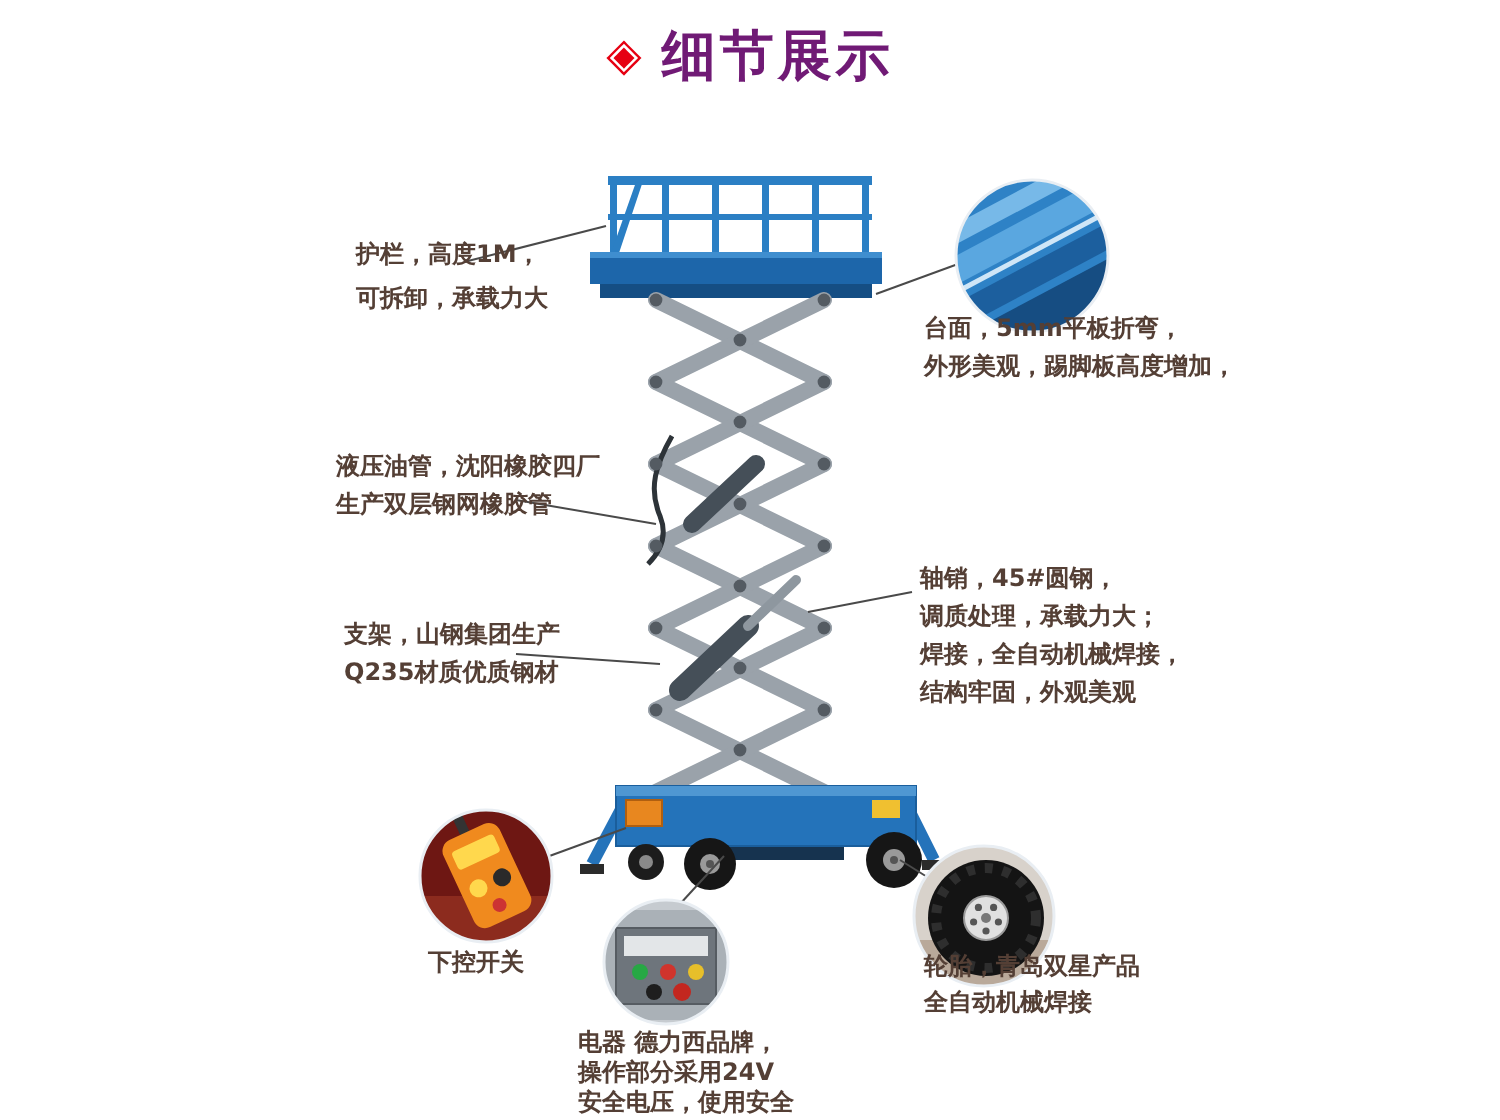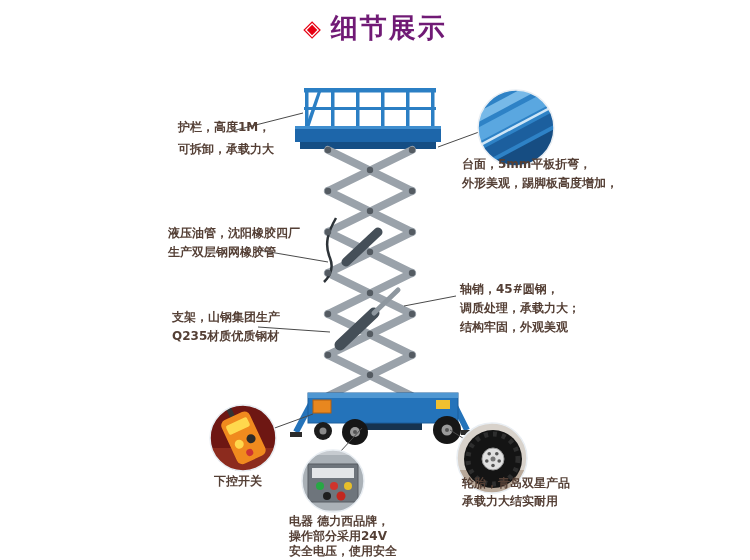--- a/index.html
+++ b/index.html
@@ -215,31 +215,32 @@
   </div>
 
   <div class="ann" style="left:172px;top:308px;line-height:19px">
     <div>支架，山钢集团生产</div>
     <div>Q235材质优质钢材</div>
   </div>
 
   <div class="ann" style="left:460px;top:280px;line-height:19px">
     <div>轴销，45#圆钢，</div>
     <div>调质处理，承载力大；</div>
+    <div>焊接，全自动机械焊接，</div>
     <div>结构牢固，外观美观</div>
   </div>
 
   <div class="ann" style="left:214px;top:473px">
     <div>下控开关</div>
   </div>
 
   <div class="ann" style="left:289px;top:514px;line-height:15px">
     <div>电器 德力西品牌，</div>
     <div>操作部分采用24V</div>
     <div>安全电压，使用安全</div>
   </div>
 
   <div class="ann" style="left:462px;top:474px;line-height:18px">
     <div>轮胎，青岛双星产品</div>
-    <div>承载力大结实耐用</div>
+    <div>全自动机械焊接</div>
   </div>
 
 </div>
 
 </body></html>

